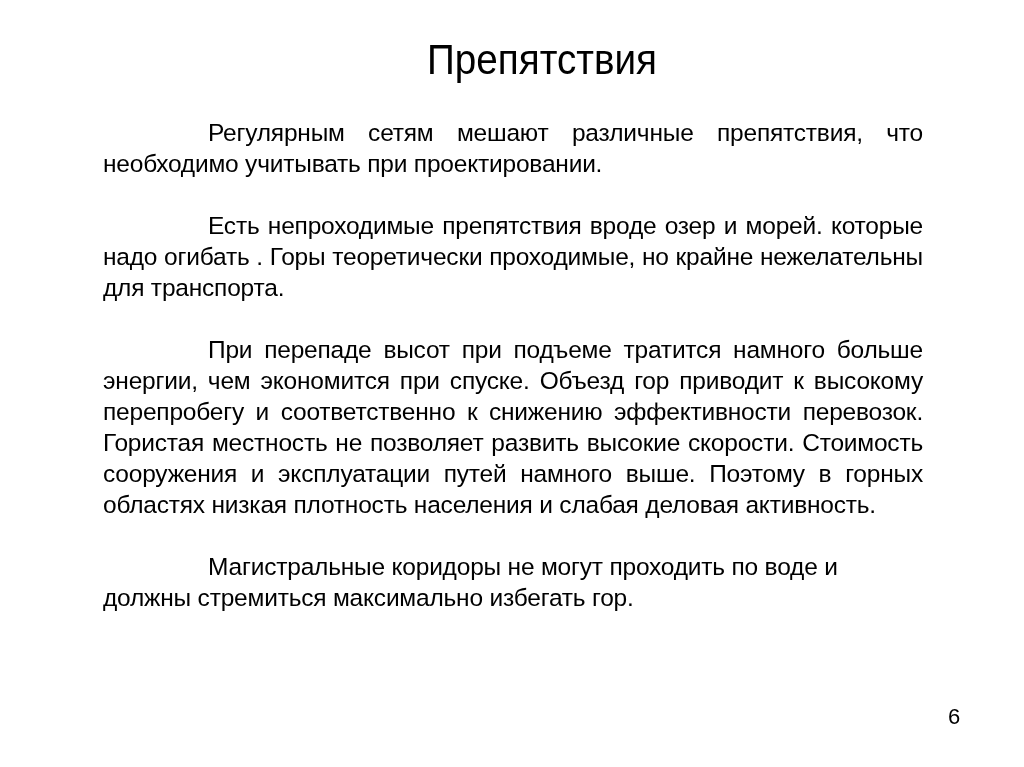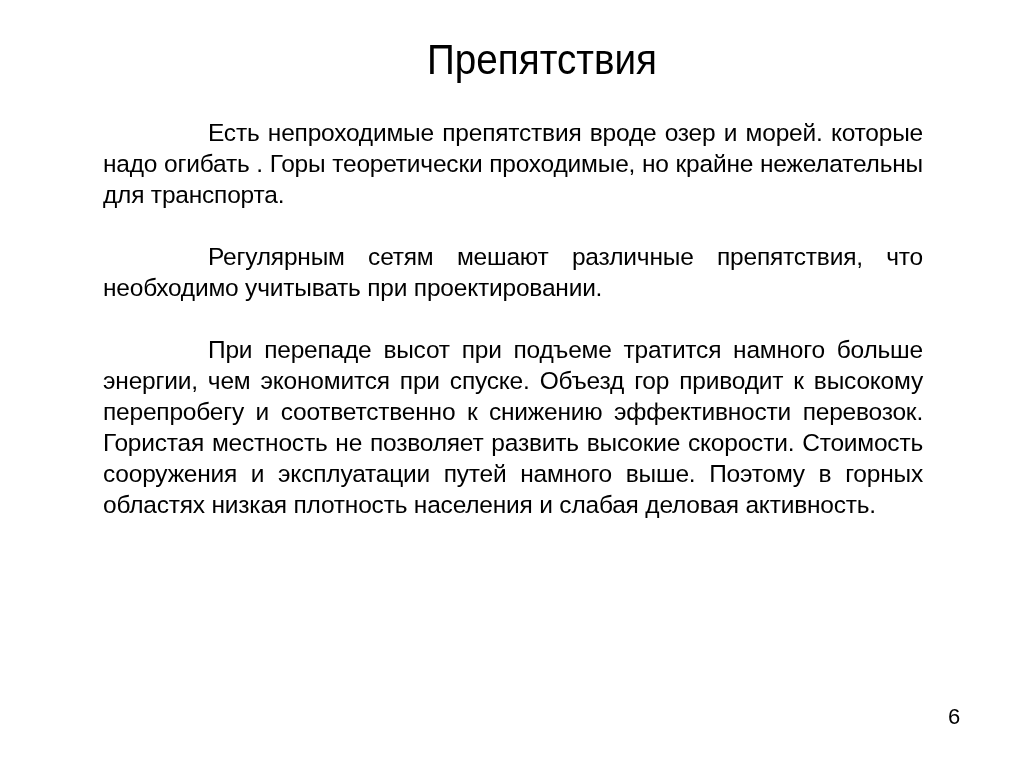--- a/index.html
+++ b/index.html
@@ -11,18 +11,19 @@
   .para { text-align:justify; text-indent:105px; margin:0 0 31px 0; letter-spacing:-0.2px; }
   .para.last { text-align:left; }
   .pagenum { position:absolute; left:948px; top:704px; font-size:22px; line-height:26px; }
 </style>
 </head>
 <body>
 
 <div>
   <div class="title">Препятствия</div>
   <div class="body">
+    <p class="para">Регулярным сетям мешают различные препятствия, что необходимо учитывать при проектировании.</p>
     <p class="para">Есть непроходимые препятствия вроде озер и морей. которые надо огибать . Горы теоретически проходимые, но крайне нежелательны для транспорта.</p>
-    <p class="para">Регулярным сетям мешают различные препятствия, что необходимо учитывать при проектировании.</p>
     <p class="para">При перепаде высот при подъеме тратится намного больше энергии, чем экономится при спуске. Объезд гор приводит к высокому перепробегу и соответственно к снижению эффективности перевозок. Гористая местность не позволяет развить высокие скорости. Стоимость сооружения и эксплуатации путей намного выше. Поэтому в горных областях низкая плотность населения и слабая деловая активность.</p>
+    <p class="para last">Магистральные коридоры не могут проходить по воде и должны стремиться максимально избегать гор.</p>
   </div>
   <div class="pagenum">6</div>
 </div>
 
 </body></html>

